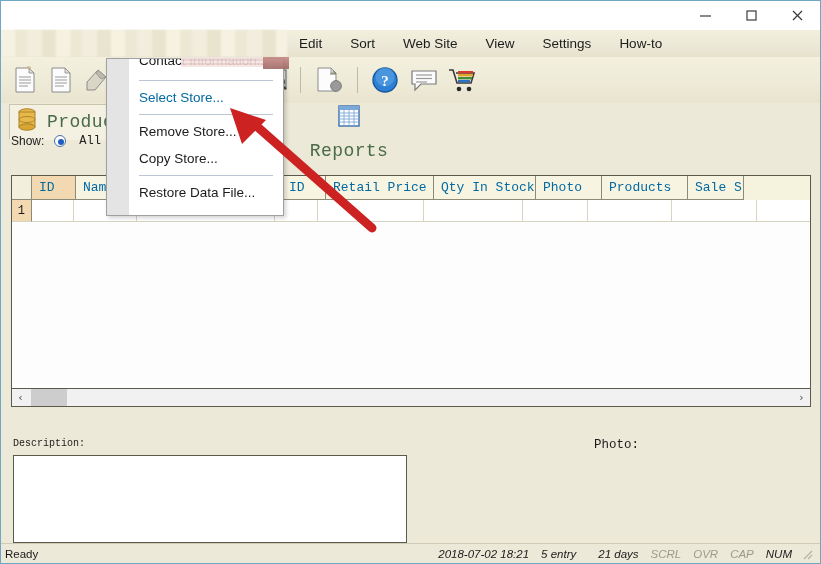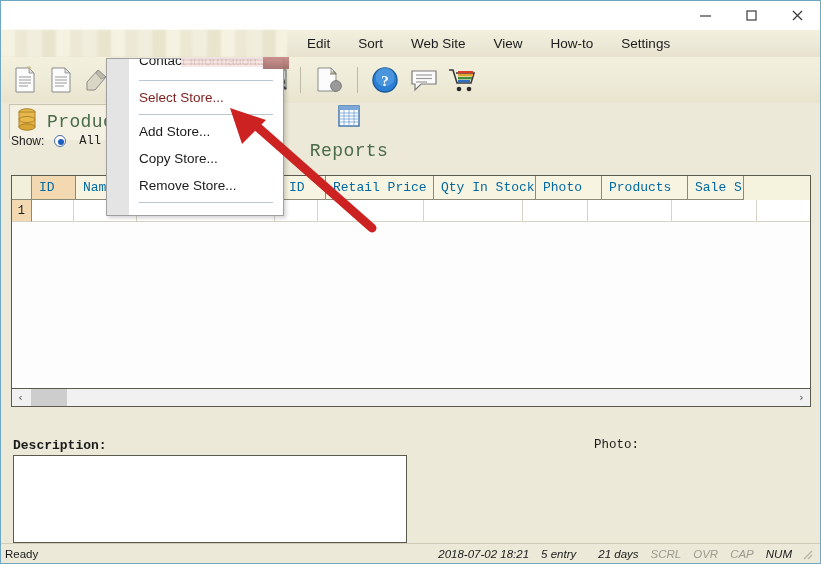--- a/index.html
+++ b/index.html
@@ -47,21 +47,21 @@
     background:
       repeating-linear-gradient(90deg,
         rgba(246,243,227,.95) 0px, rgba(246,243,227,.95) 14px,
         rgba(236,232,212,.95) 14px, rgba(236,232,212,.95) 26px,
         rgba(242,238,222,.95) 26px, rgba(242,238,222,.95) 41px,
         rgba(232,228,206,.95) 41px, rgba(232,228,206,.95) 55px),
       #f0edda;
     filter: blur(1.2px);
   }
   .menu-items {
-    position: absolute; left: 292px; top: 0; height: 27px;
+    position: absolute; left: 284px; top: 0; height: 27px;
     display: flex; align-items: center; gap: 0;
   }
   .menu-item {
     padding: 0 14px; height: 27px; line-height: 27px;
     font-size: 13.5px; color: #1b1b1b; white-space: nowrap;
   }
 
   
   .toolbar {
     position: absolute; left: 0; top: 56px; width: 819px; height: 46px;
@@ -142,21 +142,21 @@
   .sb-arrow{
     width:17px; height:17px; display:flex; align-items:center; justify-content:center;
     color:#4a4a4a; font-size:11px; font-family:"DejaVu Sans", sans-serif;
   }
   .sb-track{ flex:1; height:17px; position:relative; background:#f1f1f1; }
   .sb-thumb{ position:absolute; left:2px; top:0; width:36px; height:17px; background:#cdcdcd; }
 
   
   .desc-label{
     position:absolute; left:12px; top:437px;
-    font-family:"Liberation Mono", monospace; font-size:13px; color:#1b1b1b;font-weight:bold;
+    font-family:"Liberation Mono", monospace; font-size:10px; color:#1b1b1b;
   }
   .desc-box{
     position:absolute; left:12px; top:454px; width:394px; height:88px;
     background:#fff; border:1px solid #5b5b4d;
   }
   .photo-label{
     position:absolute; left:593px; top:437px;
     font-family:"Liberation Mono", monospace; font-size:12.5px; color:#1b1b1b;
   }
 
@@ -183,21 +183,21 @@
   }
   .dd-shade{
     position:absolute; left:0; top:0; width:22px; height:158px; background:#e4e4e4;
   }
   .dd-item{
     position:relative; height:27px; display:flex; align-items:center;
     padding-left:32px; font-size:13.5px; color:#1b1b1b; white-space:nowrap;
   }
   .dd-item.clipped{ height:18px; align-items:flex-start; overflow:hidden; }
   .dd-item.clipped span{ position:relative; top:-6px; }
-  .dd-item.disabled{ color:#7f1d1d; }
+  .dd-item.disabled{ color:#0369a1; }
   .dd-sep{ height:1px; margin:3px 10px 3px 32px; background:#b9c6d4; }
 
   
   .arrow{ position:absolute; left:225px; top:105px; z-index:60; pointer-events:none; }
 
   
   .redact-block{
     position:absolute; left:262px; top:56px; width:26px; height:12px;
     background:linear-gradient(180deg,#c98b86,#9e6a66);
     z-index:50; opacity:.92;
@@ -233,22 +233,22 @@
   </div>
 
   <div class="menubar">
     <div class="menubar-bg"></div>
     <div class="menu-redacted"></div>
     <div class="menu-items">
       <div class="menu-item">Edit</div>
       <div class="menu-item">Sort</div>
       <div class="menu-item">Web Site</div>
       <div class="menu-item">View</div>
+      <div class="menu-item">Settings</div>
       <div class="menu-item">How-to</div>
-      <div class="menu-item">Settings</div>
     </div>
   </div>
 
   <div class="toolbar">
     <div class="tb-btn">
       <svg width="26" height="28" viewBox="0 0 26 28">
         <polygon points="4,2 17,2 22,7 22,26 4,26" fill="#fcfcfc" stroke="#8a8a8a" stroke-width="1"></polygon>
         <polygon points="17,2 22,7 17,7" fill="#dcdcdc" stroke="#8a8a8a" stroke-width=".8"></polygon>
         <g stroke="#9a9a9a" stroke-width="1">
           <line x1="7" y1="11" x2="19" y2="11"></line>
@@ -483,23 +483,22 @@
   </div>
 
   <div class="dropdown">
     <div class="dd-shade"></div>
     <div class="dd-item clipped">
       <span>Contact Information...</span>
     </div>
     <div class="dd-sep"></div>
     <div class="dd-item disabled">Select Store...</div>
     <div class="dd-sep"></div>
-    <div class="dd-item">Add Store...</div>
+    <div class="dd-item">Remove Store...</div>
     <div class="dd-item">Copy Store...</div>
-    <div class="dd-item">Remove Store...</div>
     <div class="dd-sep"></div>
     <div class="dd-item">Restore Data File...</div>
   </div>
 
   <div class="redact-strip"></div>
   <div class="redact-block"></div>
 
   <div class="arrow">
     <svg width="160" height="130" viewBox="0 0 160 130">
       <line x1="146" y1="122" x2="26" y2="16" stroke="#cc2222" stroke-width="9" stroke-linecap="round"></line>

